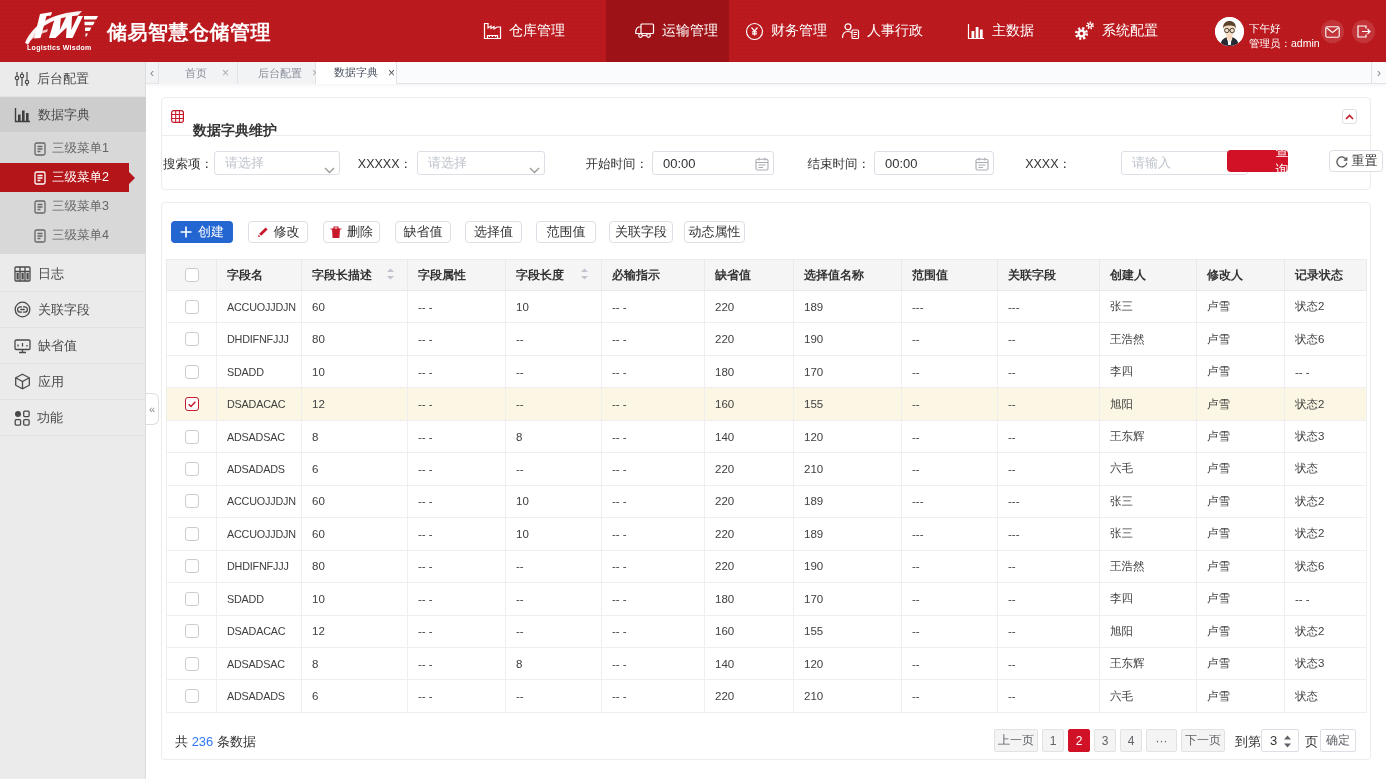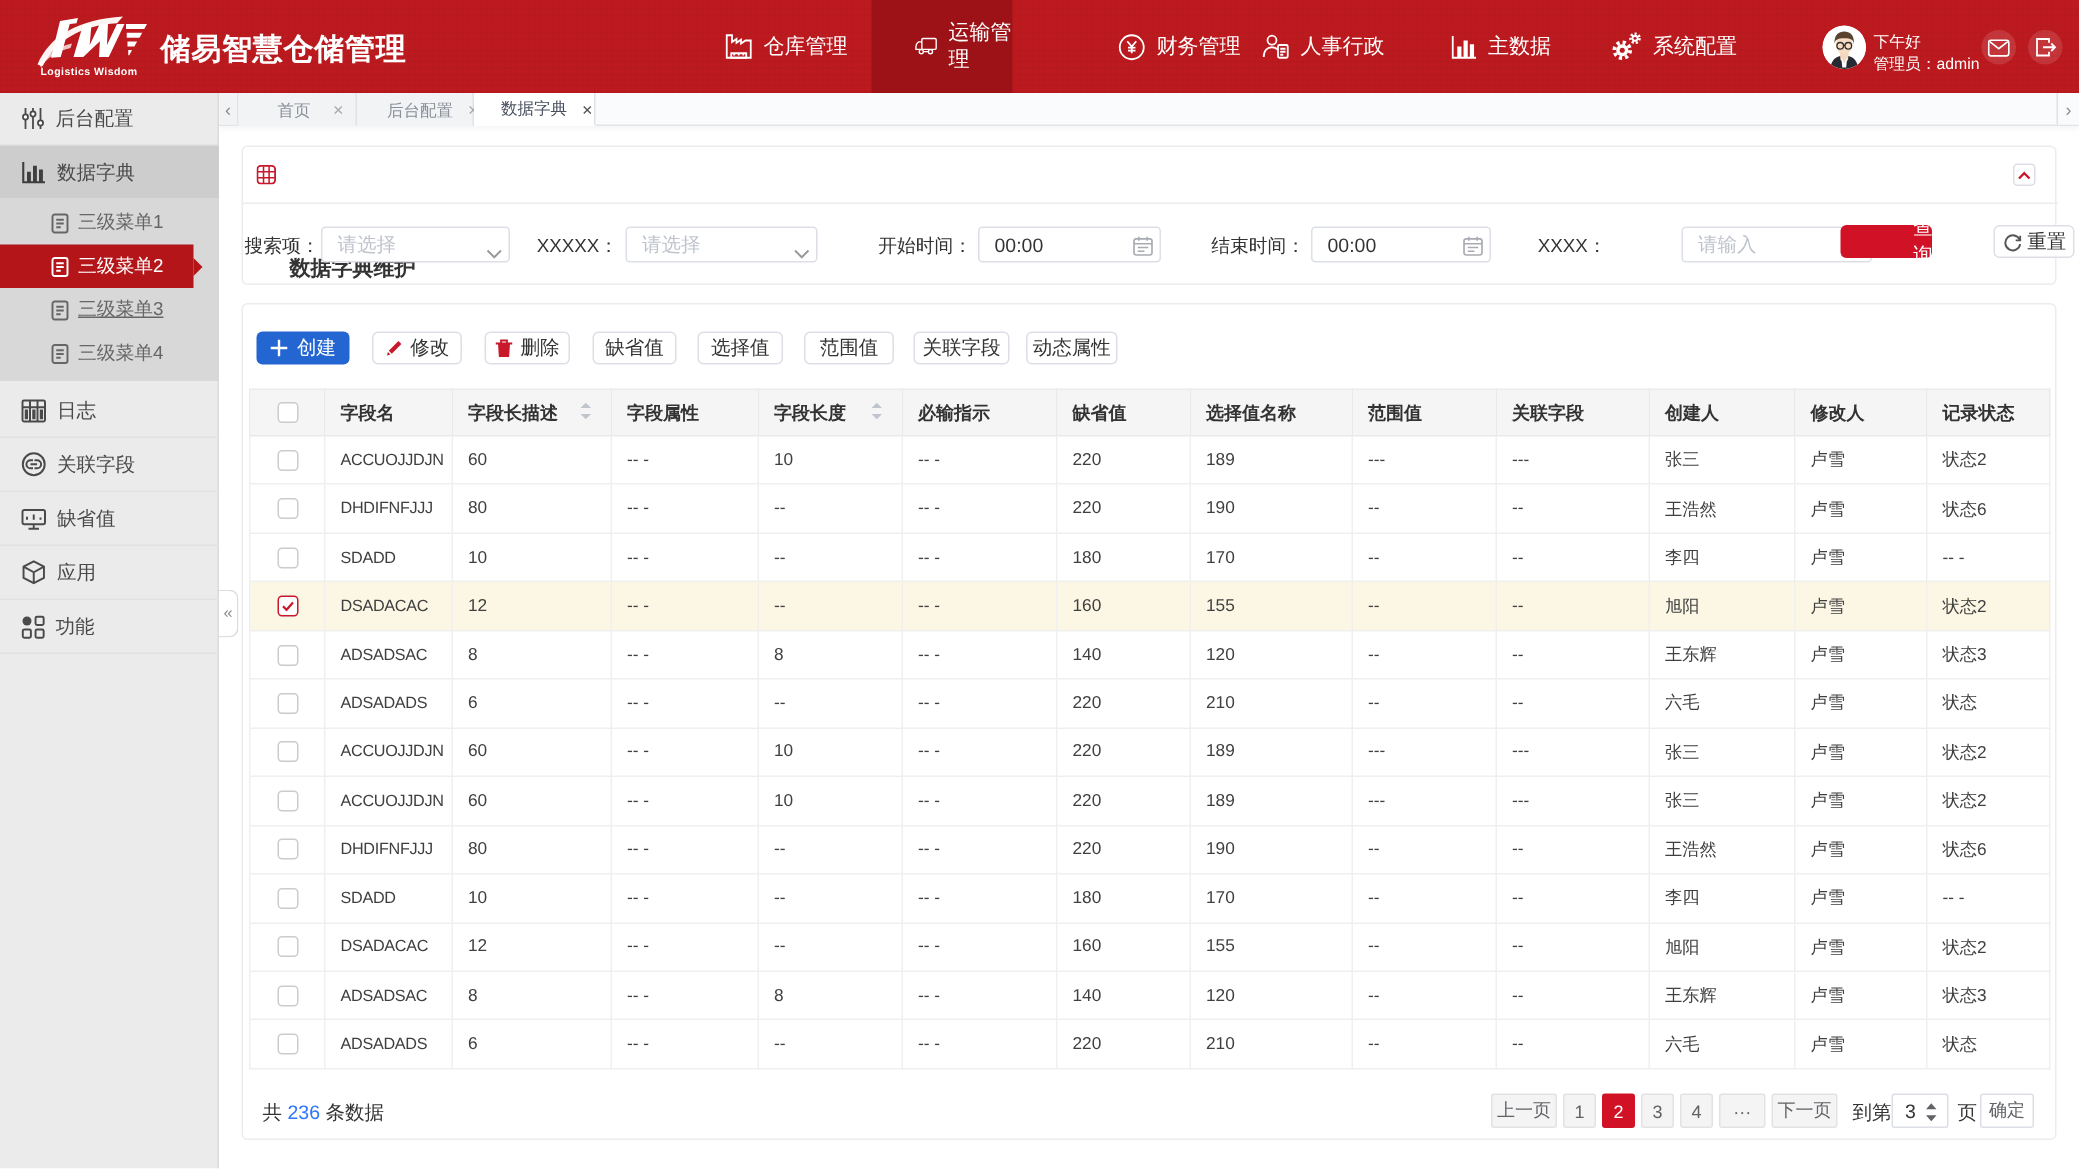--- a/index.html
+++ b/index.html
@@ -94,21 +94,21 @@
         <path d="M61.5 23.4 L64 23.4 L62.2 26.8 L61.5 26.8 Z"></path>
       </g>
     <text x="3" y="40" font-size="7" font-weight="bold" fill="#fff" font-family="Liberation Sans,sans-serif" letter-spacing="0.3">Logistics Wisdom</text>
   </svg>
   <div class="title">储易智慧仓储管理</div>
   <div class="nav" style="left:483px;"><svg width="19" height="18" viewBox="0 0 19 18" fill="none" stroke="#fff" stroke-width="1.2">
         <path d="M1.5 16.5 L1.5 1.5 L5 1.5 L5 6 L8 4 L8 6.5 L11 4.5 L11 7 L14 5 L17.5 5 L17.5 16.5 Z"></path>
         <path d="M4.5 13.5 L14.5 13.5 L14.5 16.5 L4.5 16.5 Z"></path>
         <path d="M6.5 13.5 L6.5 15 M9.5 13.5 L9.5 15 M12.5 13.5 L12.5 15"></path>
       </svg>仓库管理</div>
-  <div class="nav on" style="left:581px;width:94px;padding-left:29px;"><svg width="20" height="16" viewBox="0 0 20 16" fill="none" stroke="#fff" stroke-width="1.2">
+  <div class="nav on" style="left:606px;width:123px;padding-left:29px;"><svg width="20" height="16" viewBox="0 0 20 16" fill="none" stroke="#fff" stroke-width="1.2">
         <rect x="6" y="1" width="12.5" height="9.5" rx="1"></rect>
         <path d="M6 4 L3.5 4 C2 4.5 1 6.5 0.8 8.5 L0.8 10.5 L6 10.5"></path>
         <circle cx="5.5" cy="12.5" r="1.8"></circle>
         <circle cx="13.5" cy="12.5" r="1.8"></circle>
         <path d="M7.3 12.5 L11.7 12.5"></path>
       </svg>运输管理</div>
   <div class="nav" style="left:745px;"><svg width="19" height="19" viewBox="0 0 19 19" fill="none" stroke="#fff" stroke-width="1.2">
         <circle cx="9.5" cy="9.5" r="8"></circle>
         <path d="M6.5 5.5 L9.5 9 L12.5 5.5 M9.5 9 L9.5 13.5 M7 9.8 L12 9.8 M7 11.8 L12 11.8"></path>
       </svg>财务管理</div>
@@ -192,21 +192,21 @@
     </svg>数据字典</div>
 <div class="abs" style="left:0;top:132px;width:146px;height:122px;background:#d8d8d8;"></div>
 <div class="ssub" style="top:134px;height:29px;"><svg width="13" height="14" viewBox="0 0 13 14" fill="none" stroke="#666" stroke-width="1.3">
       <rect x="1" y="1" width="10" height="12" rx="1.5"></rect>
       <path d="M3.5 4.5 L8.5 4.5 M3.5 7 L8.5 7 M3.5 9.5 L6.5 9.5"></path>
     </svg>三级菜单1</div>
 <div class="ssub on" style="top:163px;height:29px;"><svg width="13" height="14" viewBox="0 0 13 14" fill="none" stroke="#fff" stroke-width="1.3">
       <rect x="1" y="1" width="10" height="12" rx="1.5"></rect>
       <path d="M3.5 4.5 L8.5 4.5 M3.5 7 L8.5 7 M3.5 9.5 L6.5 9.5"></path>
     </svg>三级菜单2</div>
-<div class="ssub" style="top:192px;height:29px;text-decoration:underline;"><svg width="13" height="14" viewBox="0 0 13 14" fill="none" stroke="#666" stroke-width="1.3">
+<div class="ssub" style="top:192px;height:29px;"><svg width="13" height="14" viewBox="0 0 13 14" fill="none" stroke="#666" stroke-width="1.3">
       <rect x="1" y="1" width="10" height="12" rx="1.5"></rect>
       <path d="M3.5 4.5 L8.5 4.5 M3.5 7 L8.5 7 M3.5 9.5 L6.5 9.5"></path>
     </svg>三级菜单3</div>
 <div class="ssub" style="top:221px;height:29px;"><svg width="13" height="14" viewBox="0 0 13 14" fill="none" stroke="#666" stroke-width="1.3">
       <rect x="1" y="1" width="10" height="12" rx="1.5"></rect>
       <path d="M3.5 4.5 L8.5 4.5 M3.5 7 L8.5 7 M3.5 9.5 L6.5 9.5"></path>
     </svg>三级菜单4</div>
 <div class="sitem" style="top:256px;height:36px;"><svg width="17" height="16" viewBox="0 0 17 16">
       <g fill="none" stroke="#4a4a4a" stroke-width="1.3">
         <rect x="1" y="1" width="15" height="14" rx="1"></rect>
@@ -241,21 +241,21 @@
     </svg>功能</div>
 <div class="collapse">«</div>
 
 <div class="card c1">
     <div class="crow"></div>
   </div>
 <svg class="abs" style="left:171px;top:110px" width="13" height="13" viewBox="0 0 15 15">
   <rect x="0.7" y="0.7" width="13.6" height="13.6" rx="2.5" fill="none" stroke="#c8192b" stroke-width="1.4"></rect>
   <path d="M1 5.2 L14 5.2 M5.4 1 L5.4 14 M9.7 1 L9.7 14 M1 9.8 L14 9.8" stroke="#c8192b" stroke-width="1.2"></path>
 </svg>
-<div class="abs" style="left:193px;top:122px;font-size:14px;font-weight:bold;color:#333;margin-top:48px;">数据字典维护</div>
+<div class="abs" style="left:193px;top:122px;font-size:14px;font-weight:bold;color:#333;">数据字典维护</div>
 <div class="fold">
     <svg width="9" height="6" viewBox="0 0 9 6">
       <path d="M1 5 L4.5 1.5 L8 5" fill="none" stroke="#c8192b" stroke-width="1.6"></path>
     </svg>
   </div>
 
 <div class="flabel" style="left:113px;width:100px;">搜索项：</div>
 <div class="finput" style="left:214px;width:126px;">
     <span class="ph">请选择</span>
   </div>

